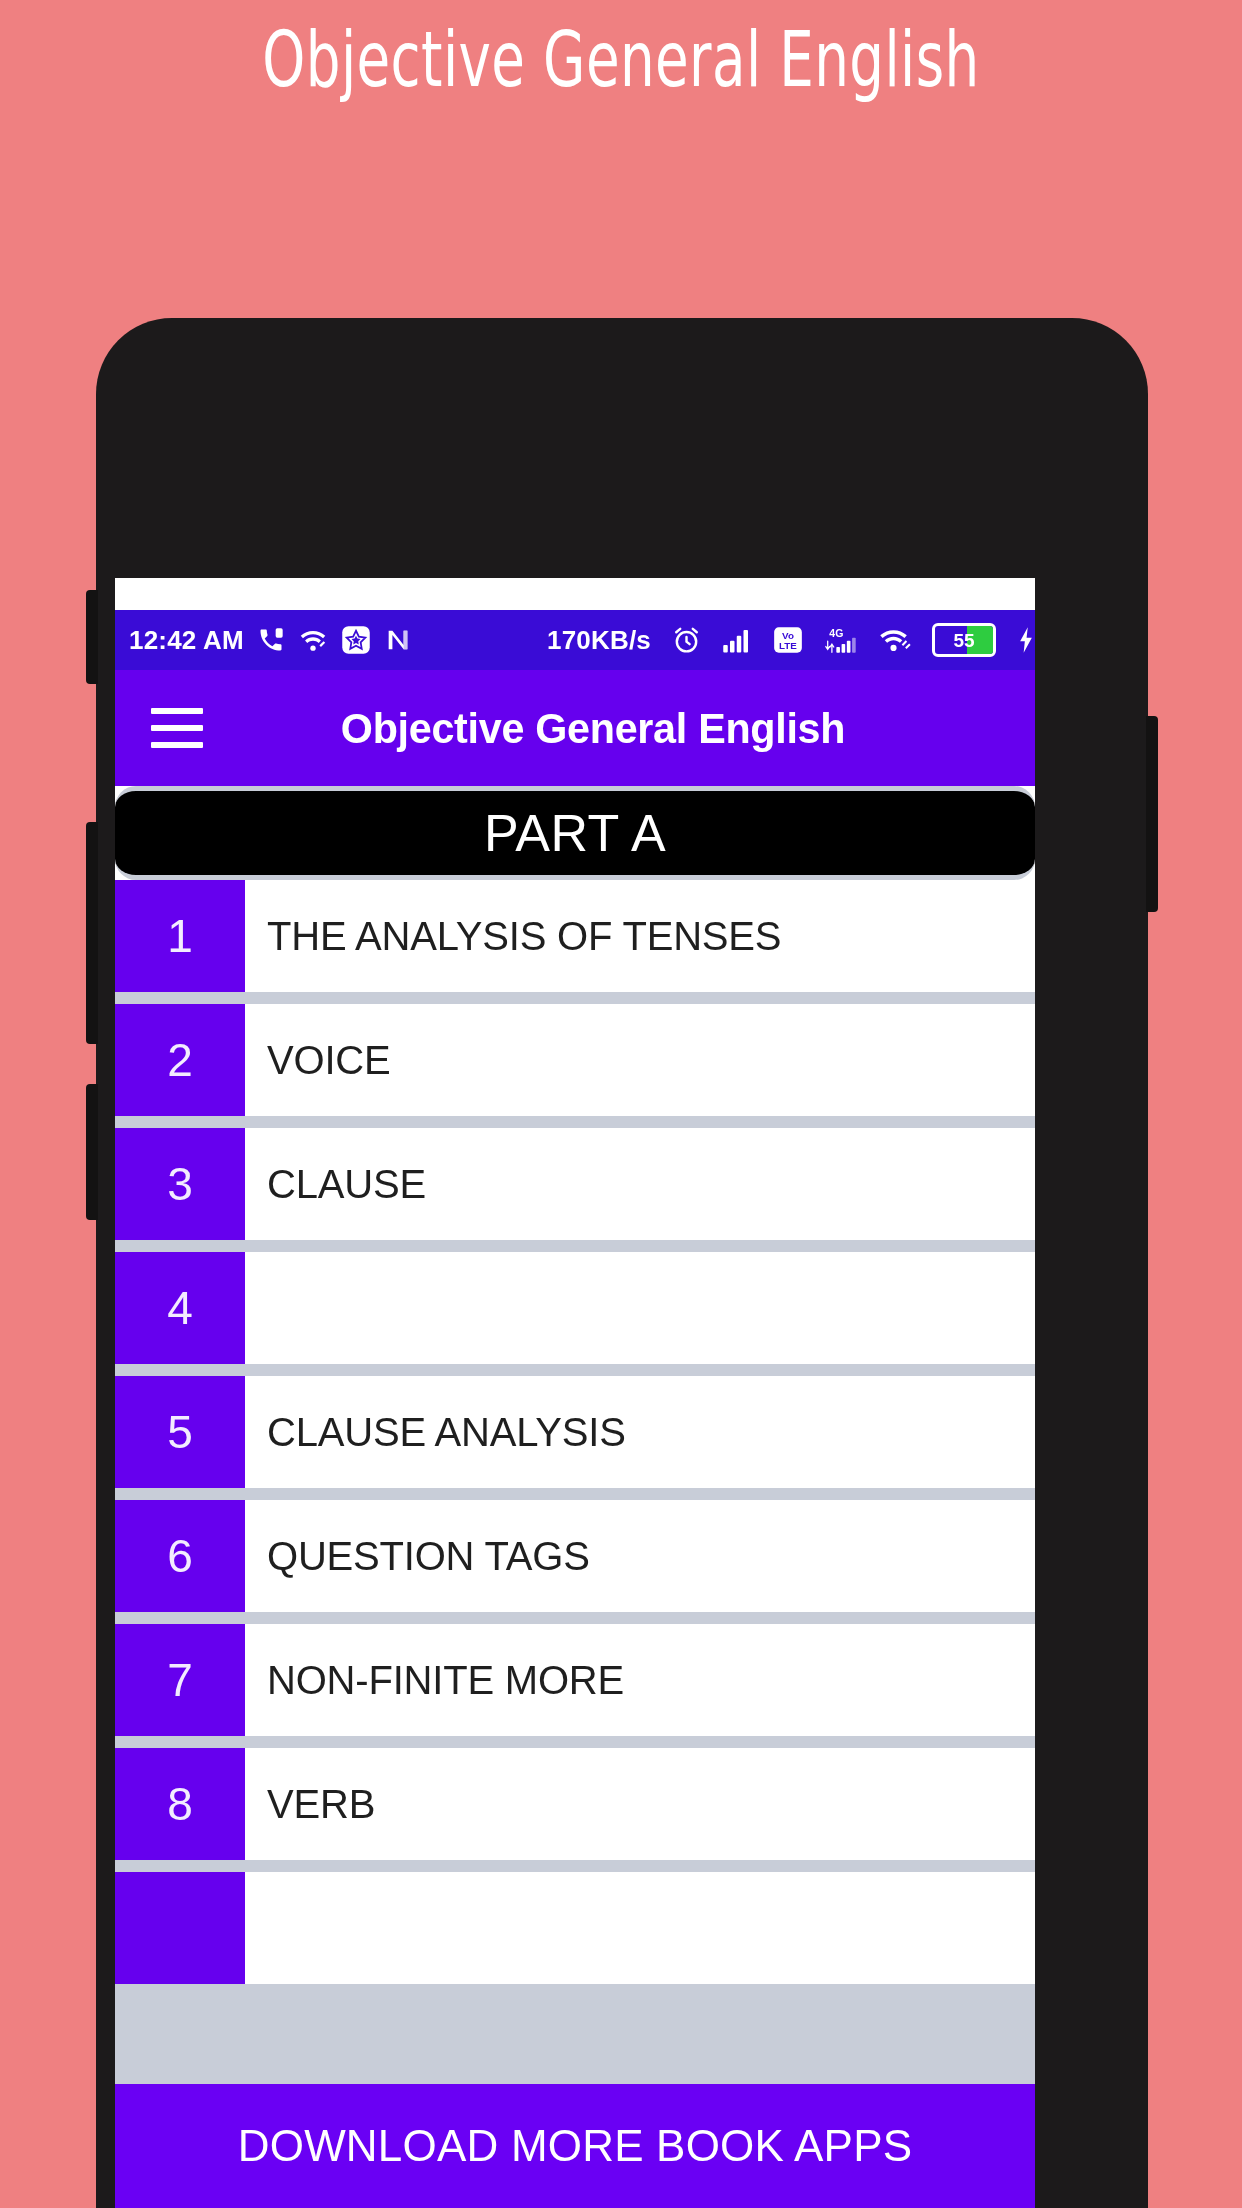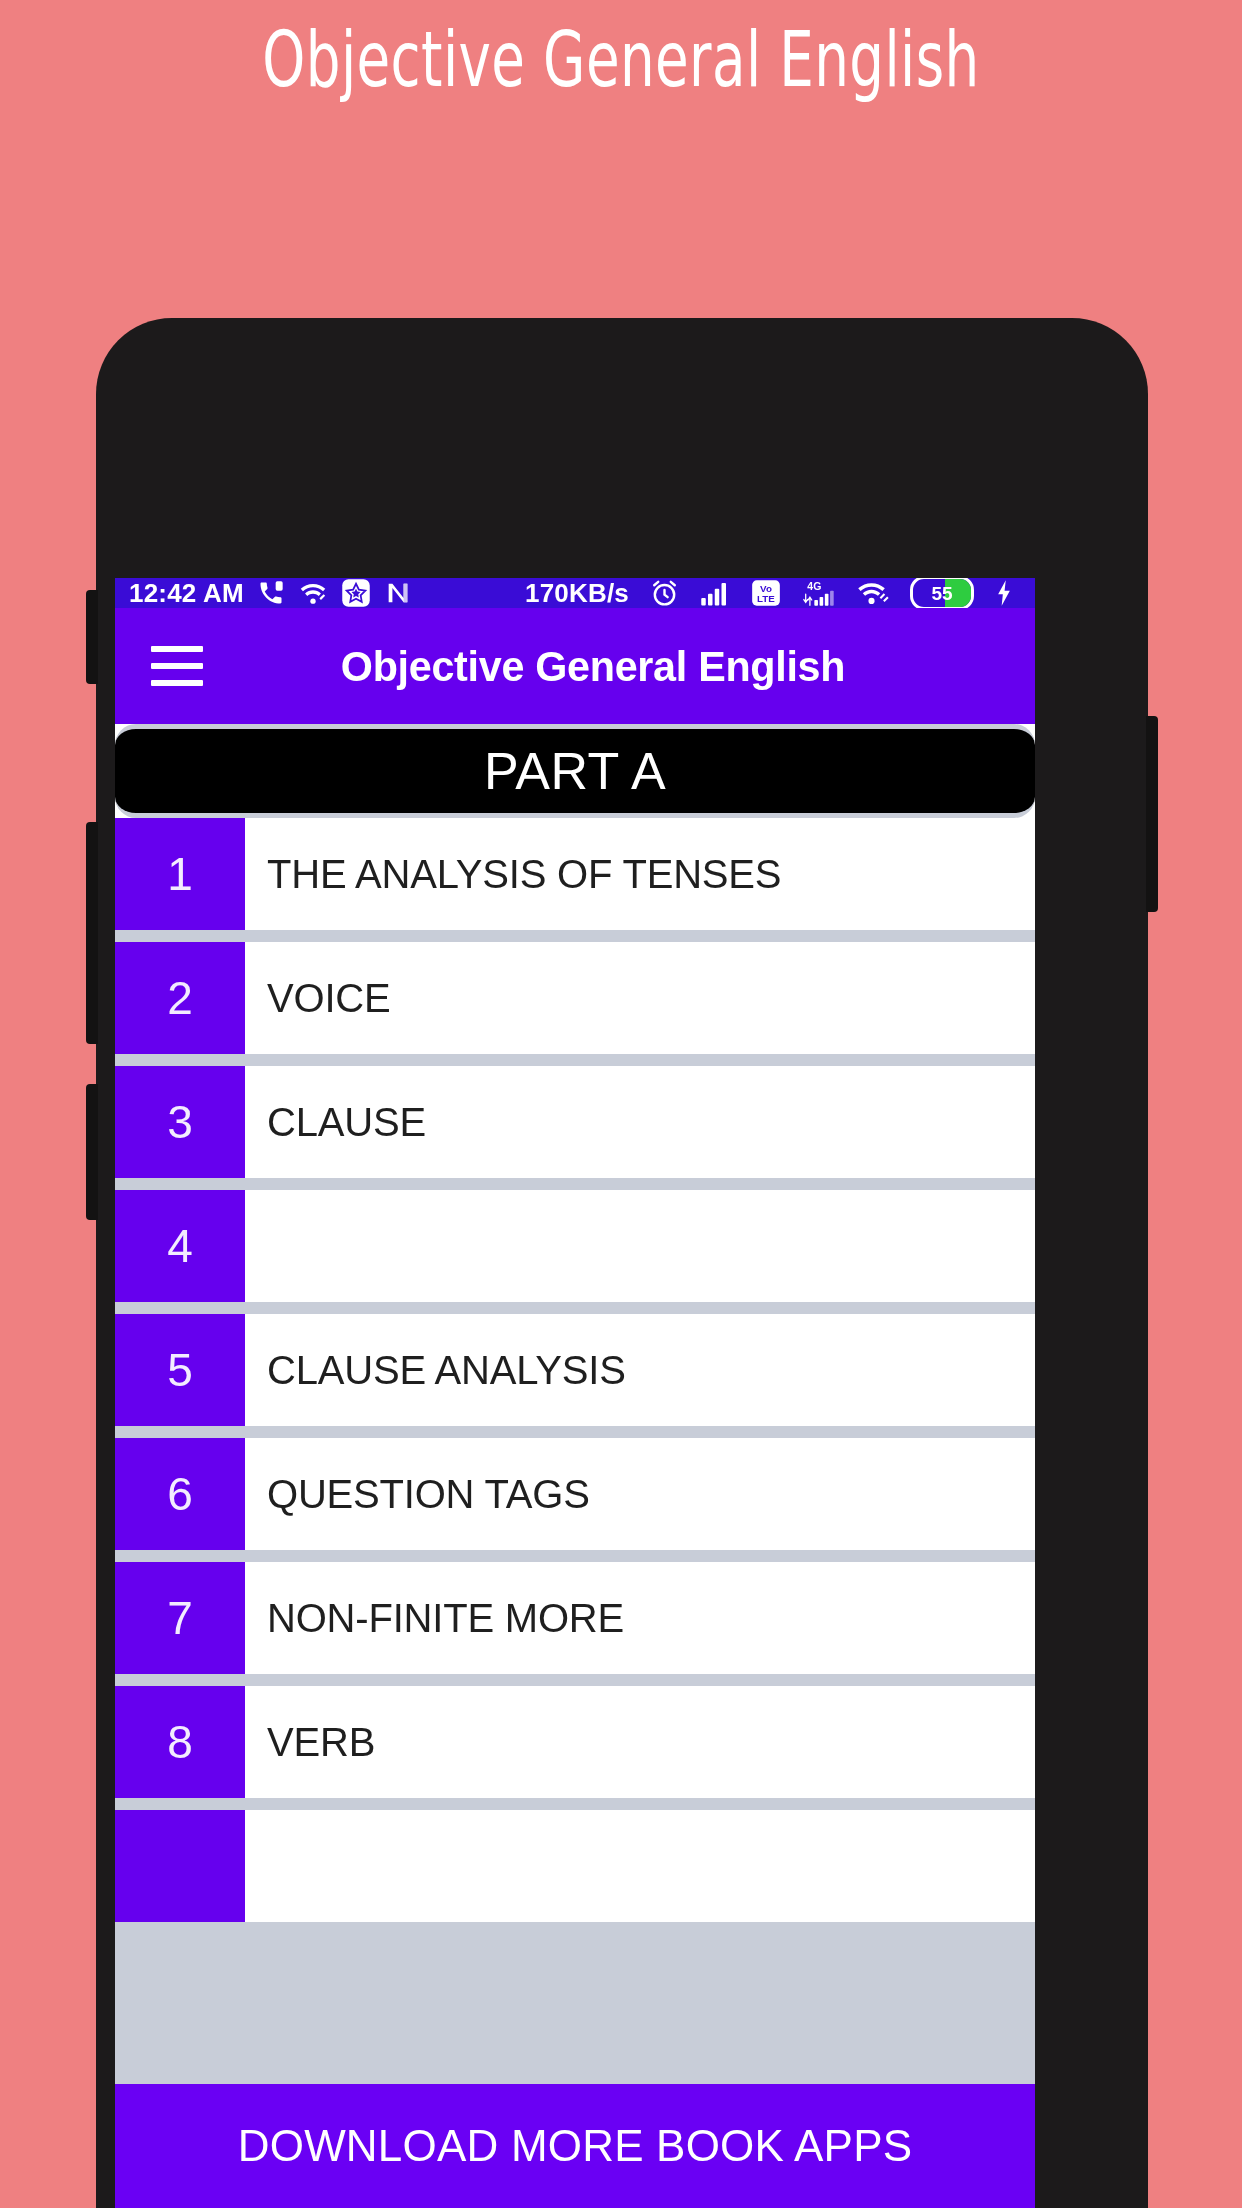--- a/index.html
+++ b/index.html
@@ -70,26 +70,27 @@
     height: 1630px;
     background: #ffffff;
     overflow: hidden;
     display: flex;
     flex-direction: column;
   }
 
   
   #status-bar {
     flex: 0 0 auto;
-    height: 30px;
+    height: 60px;
     background: #3a0cd6;
     display: flex;
     align-items: center;
-    padding: 0 22px 0 14px;
-    color: #ffffff;
+    padding: 0 0 0 14px;
+    color: #ffffff;
+    margin-top: 32px;
   }
   #status-left {
     display: flex;
     align-items: center;
     gap: 13px;
   }
   #status-right {
     margin-left: auto;
     display: flex;
     align-items: center;
@@ -102,21 +103,21 @@
     white-space: nowrap;
   }
   .sb-icon { display: block; }
 
   
   #battery-pill {
     position: relative;
     width: 58px;
     height: 28px;
     border: 3px solid #ffffff;
-    border-radius: 14px;
+    border-radius: 6px;
     display: flex;
     align-items: center;
     justify-content: center;
     overflow: hidden;
     background: #3a0cd6;
   }
   #battery-fill {
     position: absolute;
     right: 0;
     top: 0;

